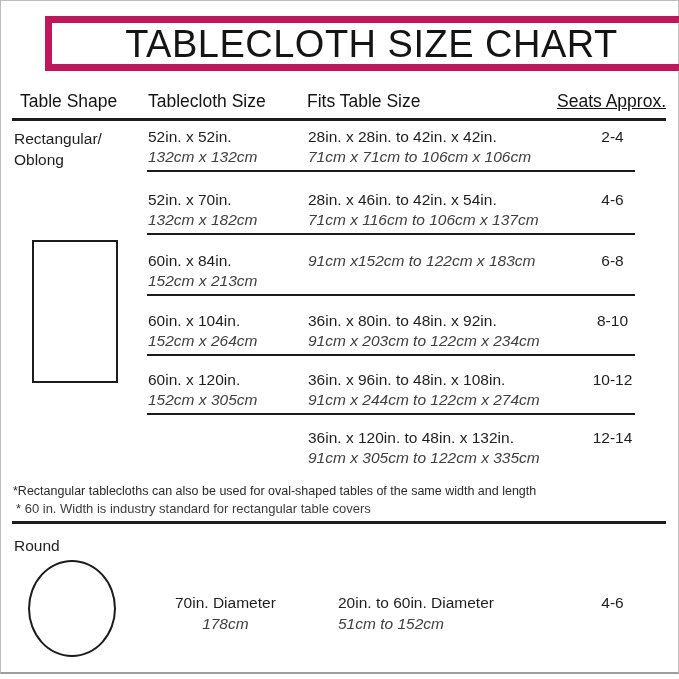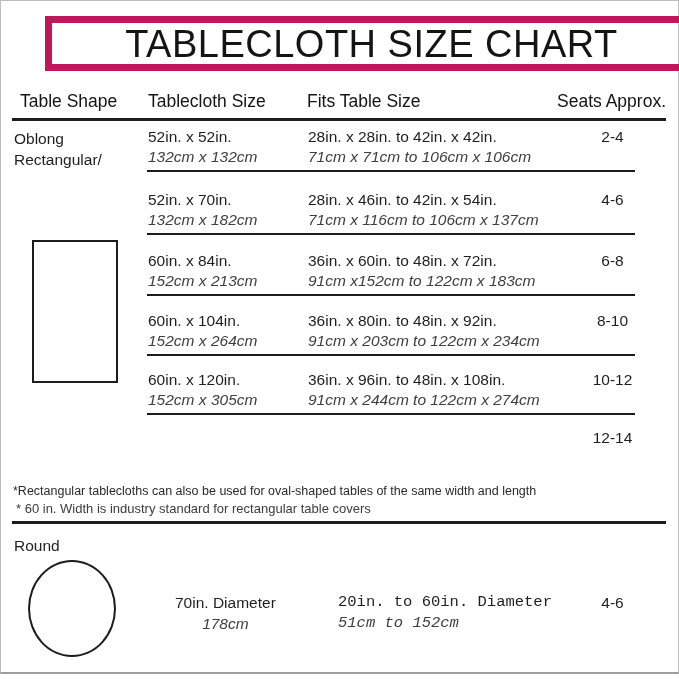--- a/index.html
+++ b/index.html
@@ -12,21 +12,21 @@
     border:1px solid #bdbdbd;border-bottom:2px solid #9e9e9e;pointer-events:none;}
   .title-box{
     position:absolute;left:13px;top:16px;width:653px;height:55px;box-sizing:border-box;
     border:7px solid #be185d;display:flex;align-items:flex-start;justify-content:center;margin-left:32px;
   }
   .title-text{font-size:38px;letter-spacing:.5px;color:#141414;white-space:nowrap;}
   .col-header{position:absolute;top:91px;font-size:17.5px;color:#141414;white-space:nowrap;}
   .ch-shape{left:20px;}
   .ch-size{left:148px;}
   .ch-fits{left:307px;}
-  .ch-seats{right:13px;text-align:center;}
+  .ch-seats{right:13px;text-align:center;text-decoration:underline;}
   .rule{position:absolute;background:#1c1c1c;}
   .header-rule{left:12px;top:118px;width:654px;height:3px;}
   .mid-rule{left:12px;top:521px;width:654px;height:3px;}
   .row-sep{position:absolute;left:147px;width:488px;height:2px;background:#1c1c1c;}
   .shape-label{position:absolute;left:14px;top:128px;font-size:15.5px;line-height:21px;color:#1f1f1f;}
   .rect-shape{position:absolute;left:32px;top:240px;width:86px;height:143px;
     border:2px solid #1c1c1c;background:#fff;box-sizing:border-box;}
   .circle-shape{position:absolute;left:28px;top:560px;width:88px;height:97px;
     border:2px solid #1c1c1c;border-radius:50%;background:#fff;box-sizing:border-box;}
   .t-row{position:absolute;left:148px;width:487px;height:42px;}
@@ -35,43 +35,43 @@
   .cell-fits{left:160px;}
   .cell-seats{left:437px;width:55px;text-align:center;}
   .in-line{color:#1f1f1f;}
   .cm-line{color:#404040;font-style:italic;}
   .footnote-1{position:absolute;left:13px;top:484px;font-size:12.5px;color:#2a2a2a;white-space:nowrap;}
   .footnote-2{position:absolute;left:16px;top:501px;font-size:13px;color:#3c3c3c;white-space:nowrap;}
   .round-label{position:absolute;left:14px;top:537px;font-size:15.5px;color:#1f1f1f;}
   .round-row{position:absolute;left:0;top:592px;width:679px;}
   .round-row .cell{position:absolute;top:0;font-size:15.5px;line-height:21px;white-space:nowrap;}
   .r-size{left:175px;text-align:center;}
-  .r-fits{left:338px;font-family:Liberation Mono, monospace;}
+  .r-fits{left:338px;}
   .r-seats{left:585px;width:55px;text-align:center;}
 </style>
 </head>
 <body>
 
 <div class="canvas">
   <div class="frame"></div>
 
   <div class="title-box">
     <span class="title-text">TABLECLOTH SIZE CHART</span>
   </div>
 
   <span class="col-header ch-shape">Table Shape</span>
   <span class="col-header ch-size">Tablecloth Size</span>
   <span class="col-header ch-fits">Fits Table Size</span>
   <span class="col-header ch-seats">Seats Approx.</span>
 
   <div class="rule header-rule"></div>
 
   <div class="shape-label">
+    <div>Rectangular/</div>
     <div>Oblong</div>
-    <div>Rectangular/</div>
   </div>
 
   <div class="rect-shape"></div>
 
   <div class="t-row" style="top:127px">
     <div class="cell cell-size">
       <div class="in-line">52in. x 52in.</div>
       <div class="cm-line">132cm x 132cm</div>
     </div>
     <div class="cell cell-fits">
@@ -94,21 +94,20 @@
     <div class="cell cell-seats in-line">4-6</div>
   </div>
   <div class="row-sep" style="top:233px"></div>
 
   <div class="t-row" style="top:251px">
     <div class="cell cell-size">
       <div class="in-line">60in. x 84in.</div>
       <div class="cm-line">152cm x 213cm</div>
     </div>
     <div class="cell cell-fits">
-      <div class="in-line">36in. x 60in. to 48in. x 72in.</div>
       <div class="cm-line">91cm x152cm to 122cm x 183cm</div>
     </div>
     <div class="cell cell-seats in-line">6-8</div>
   </div>
   <div class="row-sep" style="top:294px"></div>
 
   <div class="t-row" style="top:311px">
     <div class="cell cell-size">
       <div class="in-line">60in. x 104in.</div>
       <div class="cm-line">152cm x 264cm</div>
@@ -128,20 +127,24 @@
     </div>
     <div class="cell cell-fits">
       <div class="in-line">36in. x 96in. to 48in. x 108in.</div>
       <div class="cm-line">91cm x 244cm to 122cm x 274cm</div>
     </div>
     <div class="cell cell-seats in-line">10-12</div>
   </div>
   <div class="row-sep" style="top:413px"></div>
 
   <div class="t-row" style="top:428px">
+    <div class="cell cell-fits">
+      <div class="in-line">36in. x 120in. to 48in. x 132in.</div>
+      <div class="cm-line">91cm x 305cm to 122cm x 335cm</div>
+    </div>
     <div class="cell cell-seats in-line">12-14</div>
   </div>
 
   <div class="footnote-1">*Rectangular tablecloths can also be used for oval-shaped tables of the same width and length</div>
   <div class="footnote-2">* 60 in. Width is industry standard for rectangular table covers</div>
 
   <div class="rule mid-rule"></div>
 
   <div class="round-label">Round</div>
   <div class="circle-shape"></div>

